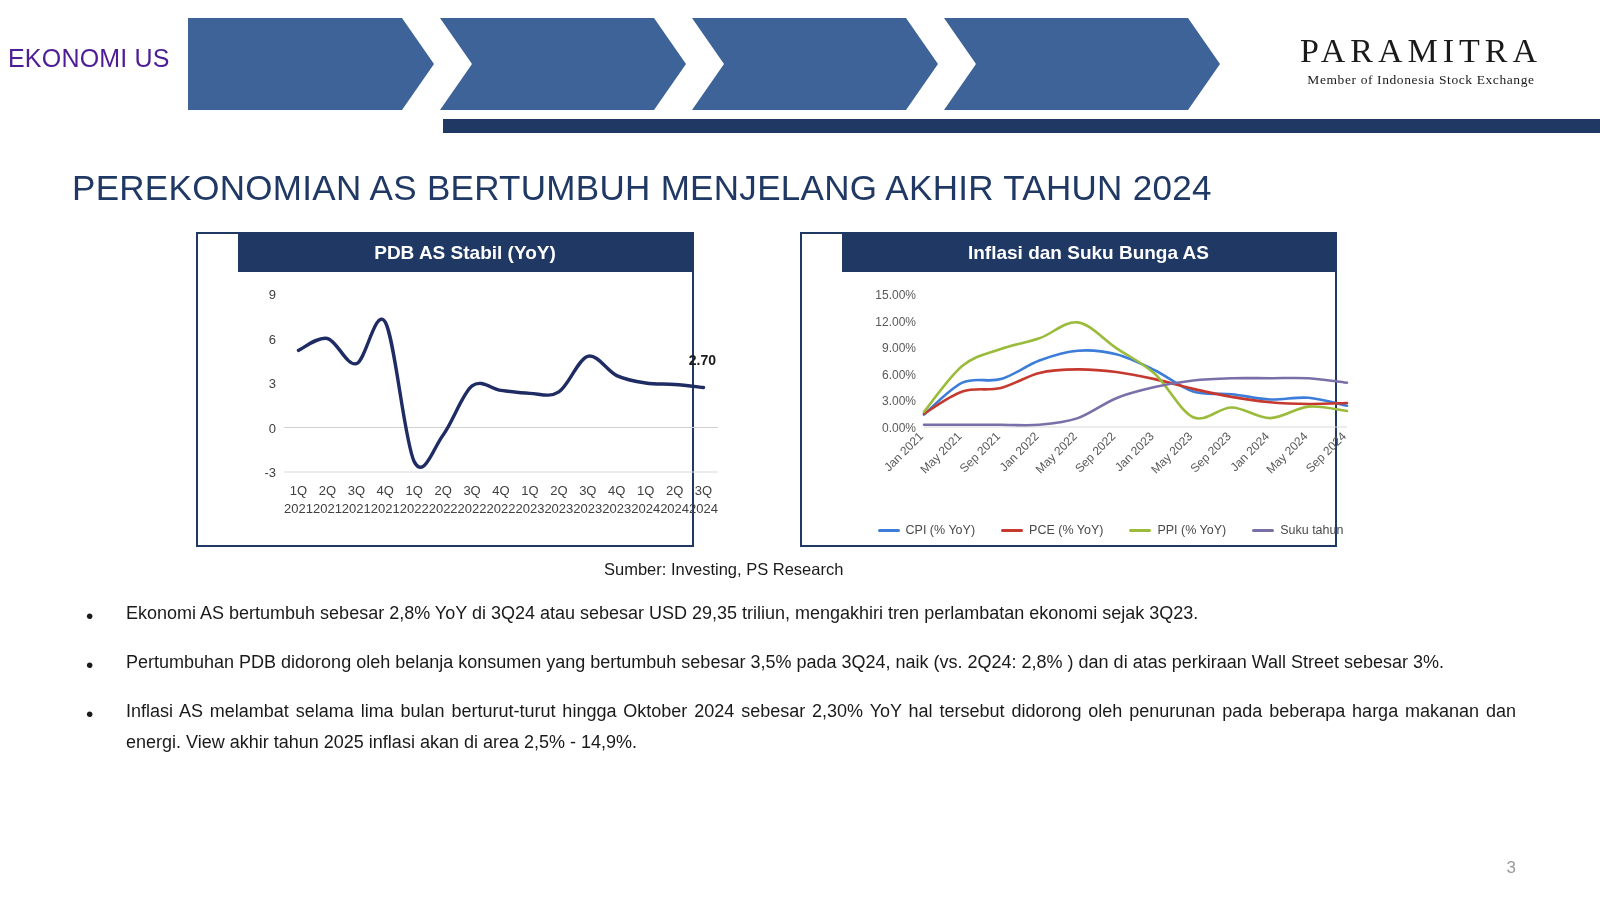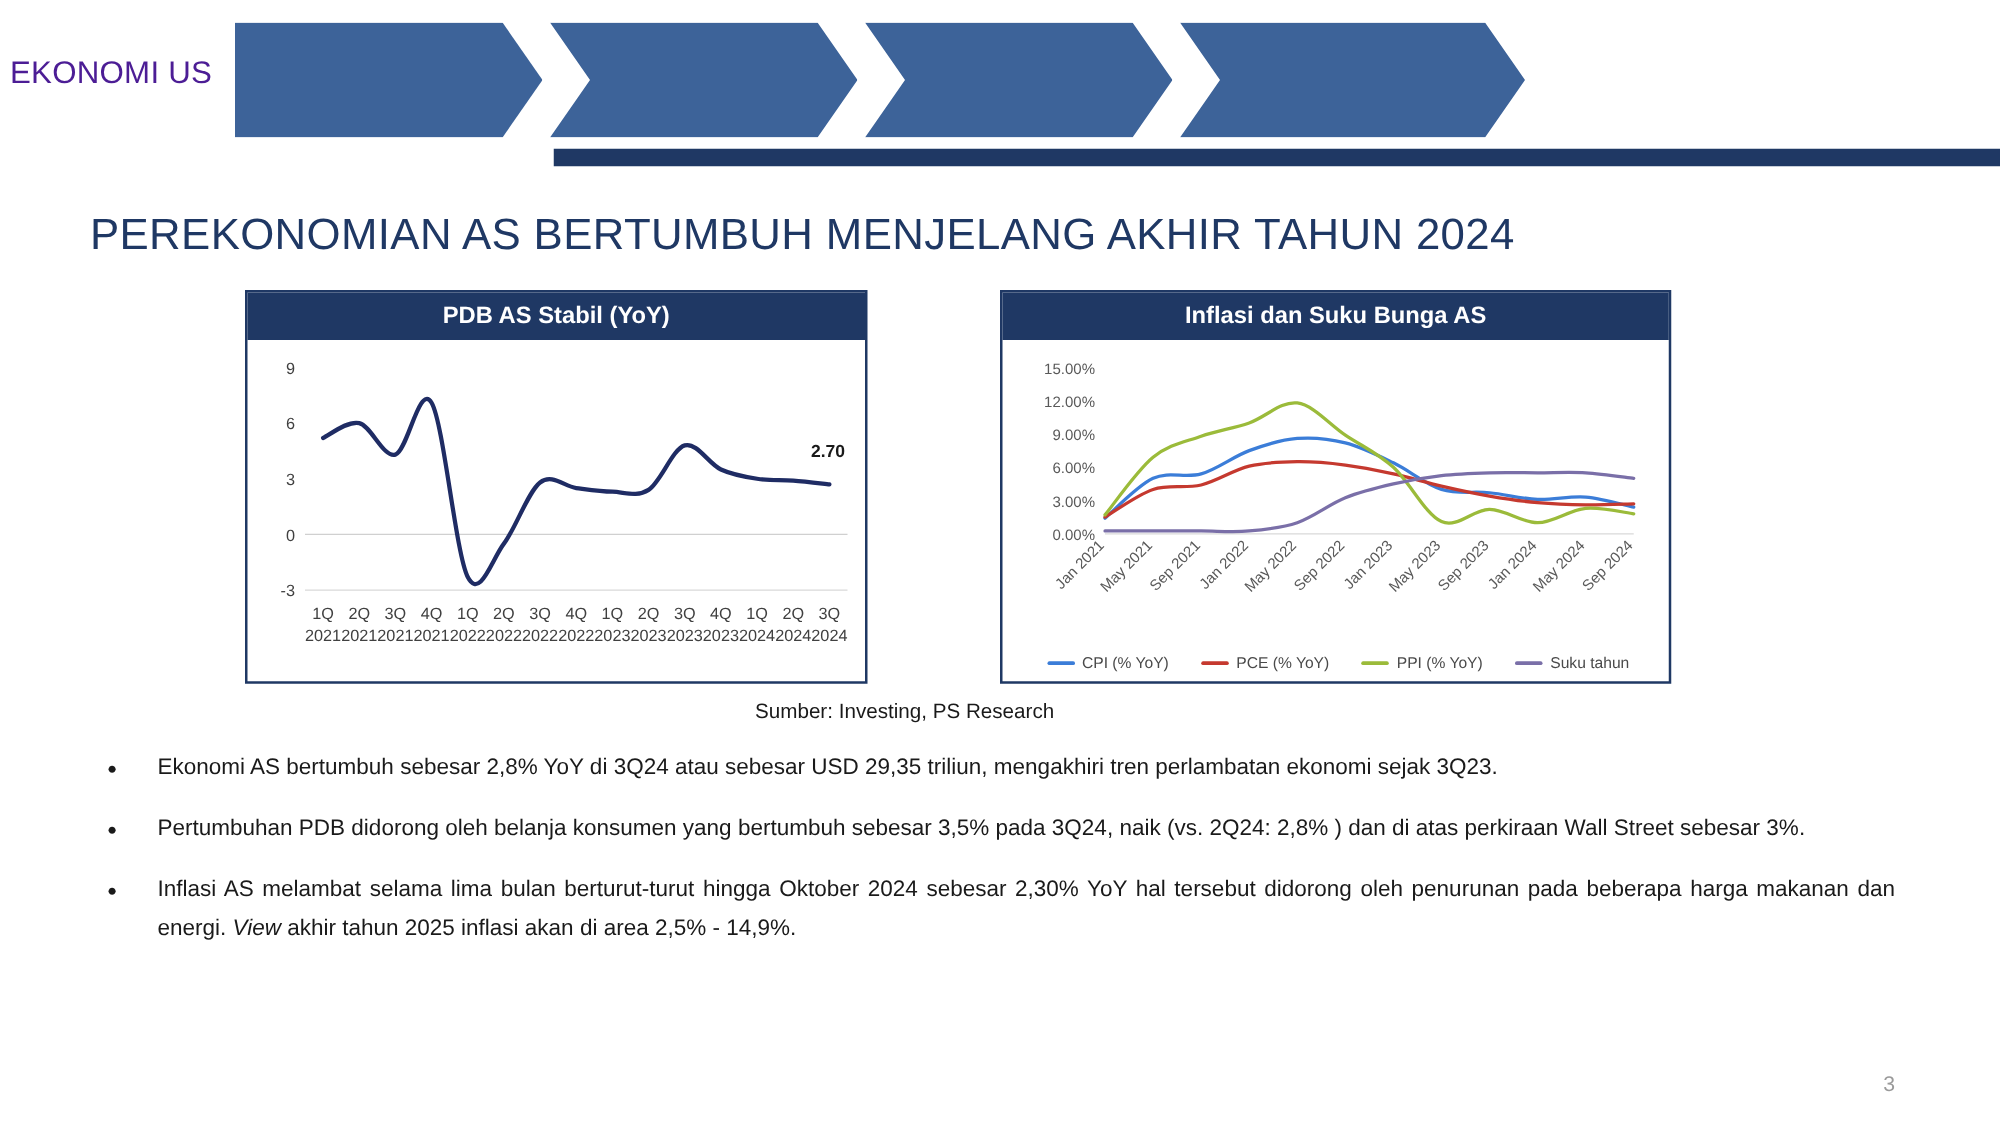--- a/index.html
+++ b/index.html
@@ -80,20 +80,21 @@
     letter-spacing: 0.3px;
     white-space: nowrap;
   }
 
   
   .panel {
     position: absolute;
     background: #ffffff;
     border: 2px solid #1f3864;
     box-sizing: border-box;
+    padding-left: 40px;
   }
   .panel-title {
     background: #1f3864;
     color: #ffffff;
     font-weight: bold;
     text-align: center;
     font-size: 19px;
     line-height: 38px;
     height: 38px;
   }
@@ -128,21 +129,21 @@
     color: #1a1a1a;
     line-height: 1.75;
   }
   .bullet-text {
     flex: 1;
     font-size: 18px;
     color: #1a1a1a;
     line-height: 1.75;
     text-align: justify;
   }
-  .bullet-text .it { font-style: italic; }
+  .bullet-text .it { }
 
   #page-number {
     position: absolute;
     right: 84px; bottom: 22px;
     font-size: 17px;
     color: #9a9a9a;
   }
 
   .legend-row {
     position: absolute;
@@ -160,20 +161,24 @@
 </head>
 <body>
 
 <div id="header-band">
   <div id="header-label">EKONOMI US</div>
   <div class="chev first" id="chev1"></div>
   <div class="chev" id="chev2"></div>
   <div class="chev" id="chev3"></div>
   <div class="chev" id="chev4"></div>
   <div id="header-rule"></div>
+  <div id="brand">
+    <div id="brand-name">PARAMITRA</div>
+    <div id="brand-sub">Member of Indonesia Stock Exchange</div>
+  </div>
 </div>
 
 <div id="slide-title">PEREKONOMIAN AS BERTUMBUH MENJELANG AKHIR TAHUN 2024</div>
 
 <div class="panel" id="panel-left">
   <div class="panel-title">PDB AS Stabil (YoY)</div>
   <div class="plot">
     <svg id="svg-left" width="494" height="273" viewBox="0 0 494 273">
         <text x="38" y="205" text-anchor="end" font-size="13" fill="#404040" font-family="&quot;Liberation Sans&quot;, sans-serif">-3</text>
         <text x="38" y="160.5" text-anchor="end" font-size="13" fill="#404040" font-family="&quot;Liberation Sans&quot;, sans-serif">0</text>

